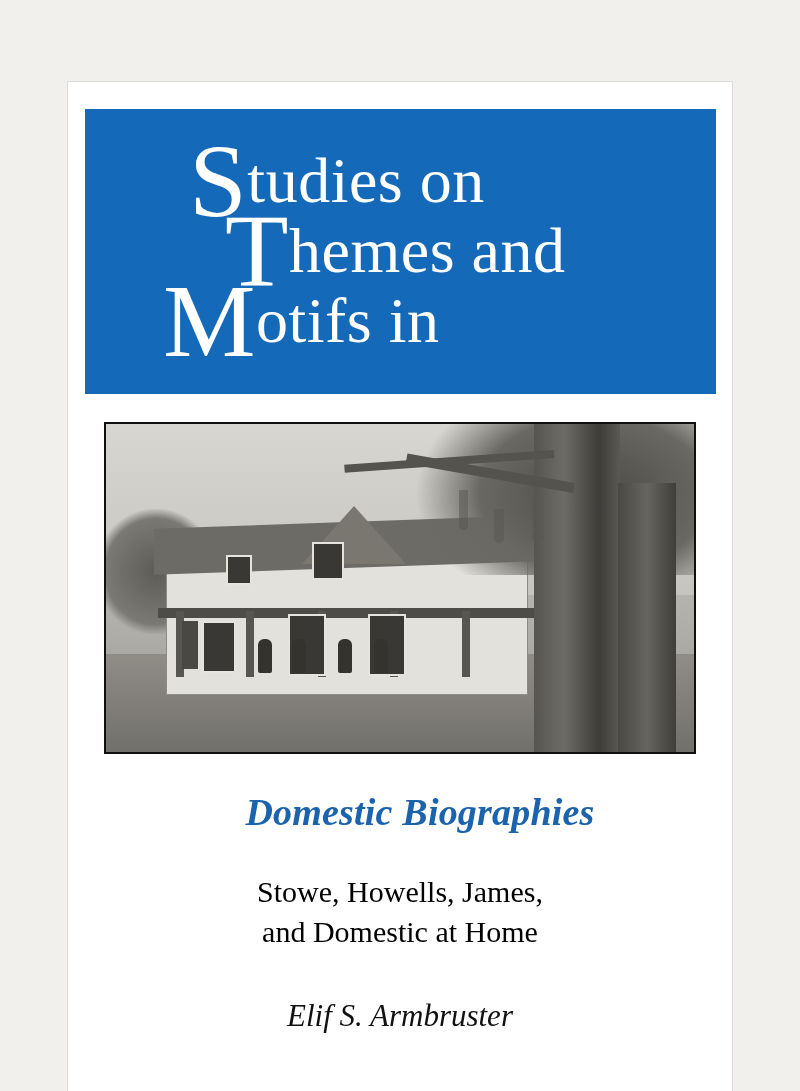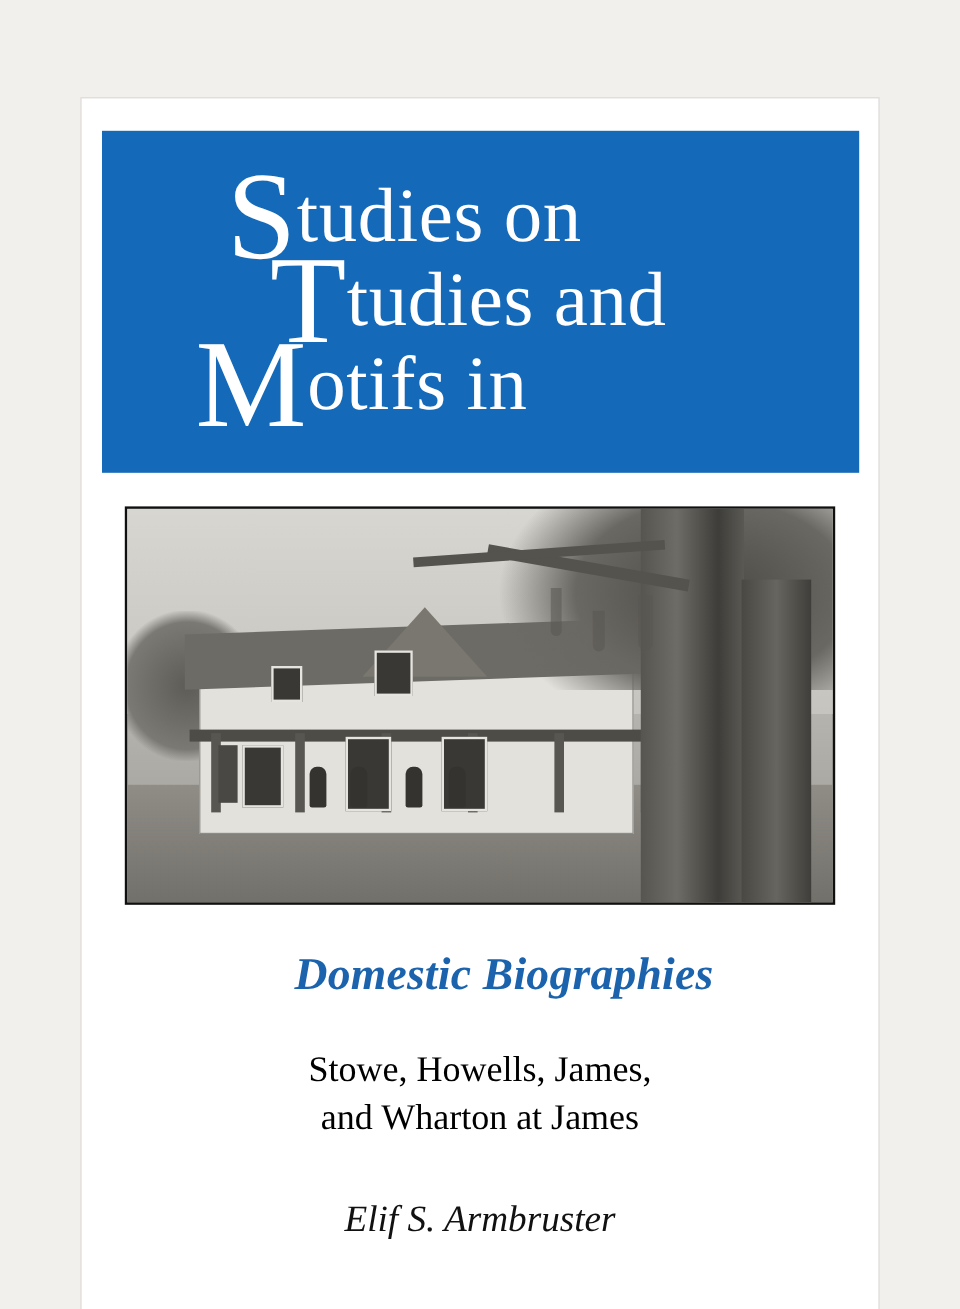--- a/index.html
+++ b/index.html
@@ -224,21 +224,21 @@
   <div class="cover">
 
     <div class="title-band">
       <div class="series-title">
 
         <div class="line l1">
           <span class="drop">S</span><span class="rest">tudies on</span>
         </div>
 
         <div class="line l2">
-          <span class="drop">T</span><span class="rest">tudies and</span>
+          <span class="drop">T</span><span class="rest">hemes and</span>
         </div>
 
         <div class="line l3">
           <span class="drop">M</span><span class="rest">otifs in</span>
         </div>
 
 
       </div>
     </div>
 
@@ -280,19 +280,19 @@
         <div class="moss" style="right:150px; top:22%; width:12px; height:46px;"></div>
         <div class="moss" style="right:190px; top:26%; width:10px; height:34px;"></div>
         <div class="moss" style="right:226px; top:20%; width:9px;  height:40px;"></div>
       </div>
     </div>
 
     <div class="subject-title">Domestic Biographies</div>
 
     <div class="subtitle">
       <div>Stowe, Howells, James,</div>
-      <div>and Wharton at James</div>
+      <div>and Domestic at Home</div>
     </div>
 
     <div class="author">Elif S. Armbruster</div>
 
   </div>
 </div>
 
 </body></html>

